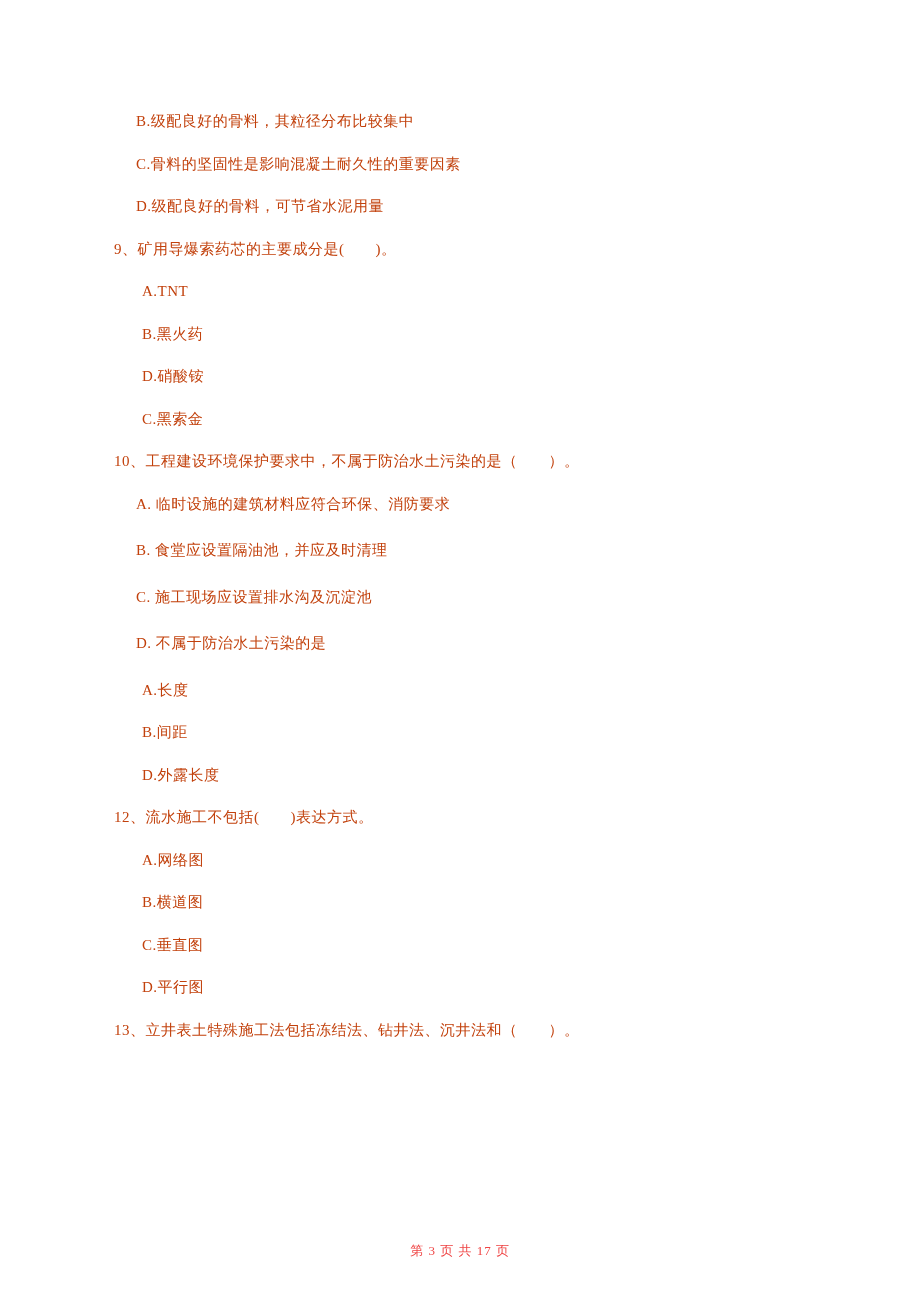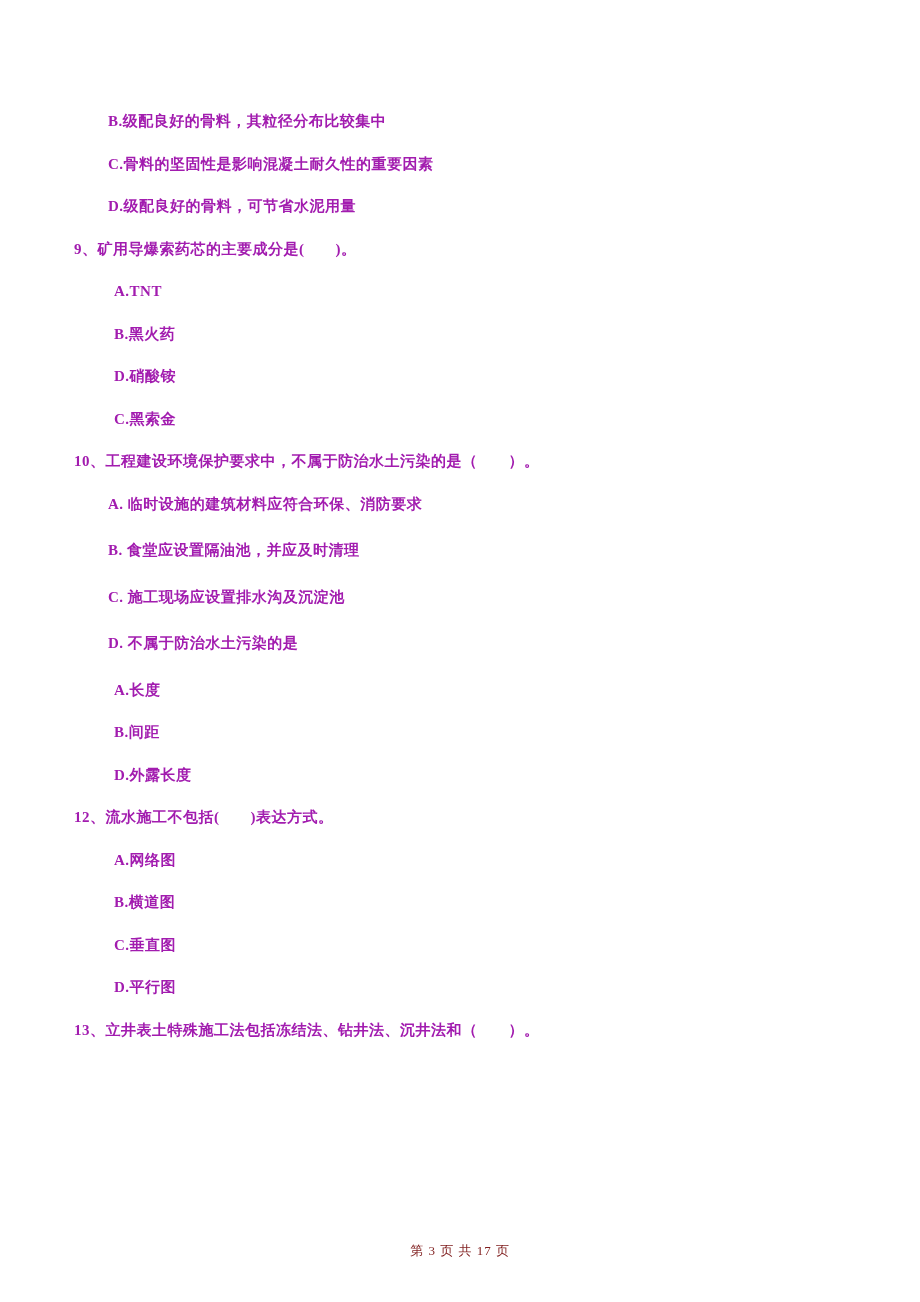--- a/index.html
+++ b/index.html
@@ -5,50 +5,49 @@
     body {
       margin: 0;
       padding: 0;
       background: #ffffff;
       font-family: "SimSun", "宋体", serif;
       width: 920px;
       height: 1302px;
       position: relative;
     }
     .page-content {
-      padding: 110px 150px 40px 74px;
+      padding: 110px 150px 40px 102px;
       font-size: 15px;
-      color: #a21caf;
+      color: #c2410c;
       line-height: 1.5;
-      font-weight: bold;
     }
     .option-line {
       margin: 0 0 20px 34px;
       letter-spacing: 0.5px;
     }
     .question-line {
-      margin: 0 0 20px 0;
+      margin: 0 0 20px 12px;
       letter-spacing: 0.5px;
     }
     .option-indent {
       margin: 0 0 20px 40px;
       letter-spacing: 0.5px;
     }
     .option-indent-wide {
       margin: 0 0 24px 34px;
       letter-spacing: 0.5px;
     }
     .footer {
       position: absolute;
       bottom: 42px;
       left: 0;
       width: 100%;
       text-align: center;
       font-size: 13px;
-      color: #7f1d1d;
+      color: #ef4444;
       letter-spacing: 1px;
     }
   </style>
 </head>
 <body>
 
 <div class="page-content">
 
   <p class="option-line">B.级配良好的骨料，其粒径分布比较集中</p>
   <p class="option-line">C.骨料的坚固性是影响混凝土耐久性的重要因素</p>

